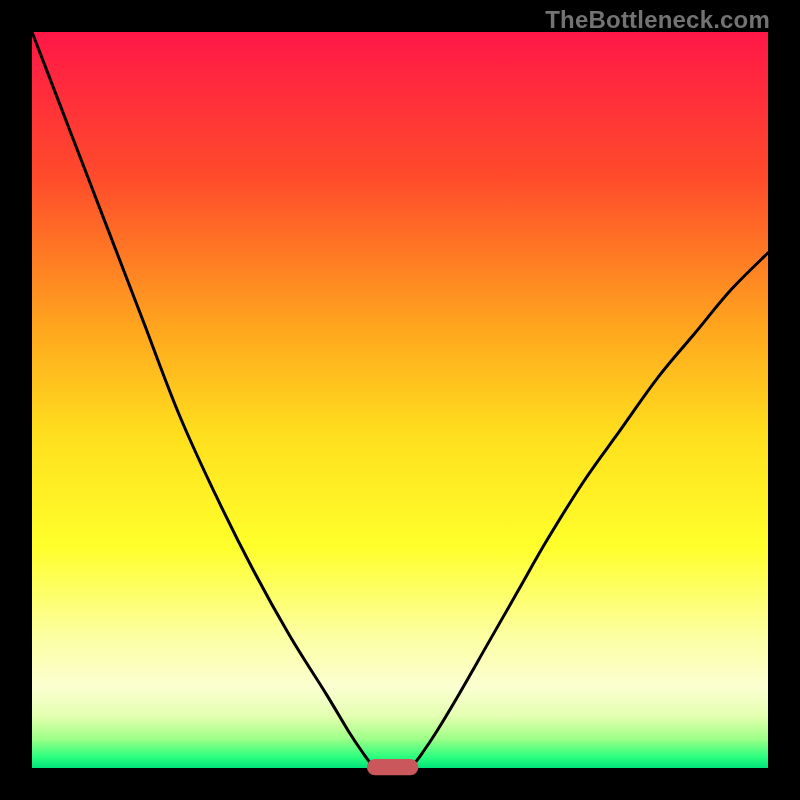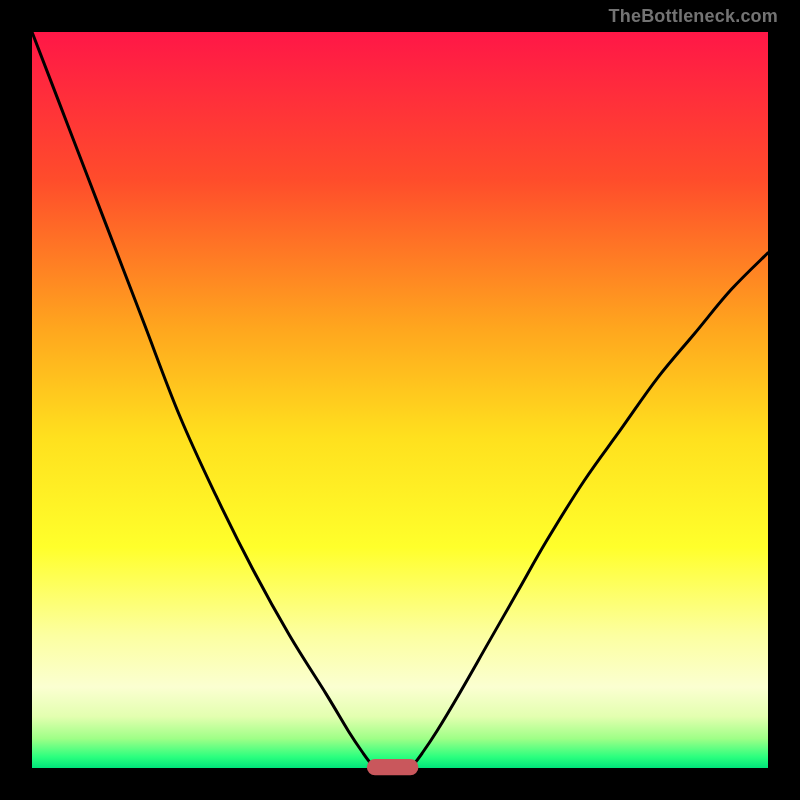--- a/index.html
+++ b/index.html
@@ -14,23 +14,23 @@
     position: absolute;
     top: 0;
     left: 0;
     width: 800px;
     height: 800px;
     background: #000;
   }
   .watermark {
     position: absolute;
     top: 6px;
-    right: 22px;
+    right: 30px;
     font-family: Arial, Helvetica, sans-serif;
-    font-size: 18px;
+    font-size: 24px;
     font-weight: 600;
     color: #737373;
     letter-spacing: 0.2px;
     text-align: right;
   }
   svg {
     position: absolute;
     top: 0;
     left: 0;
   }

